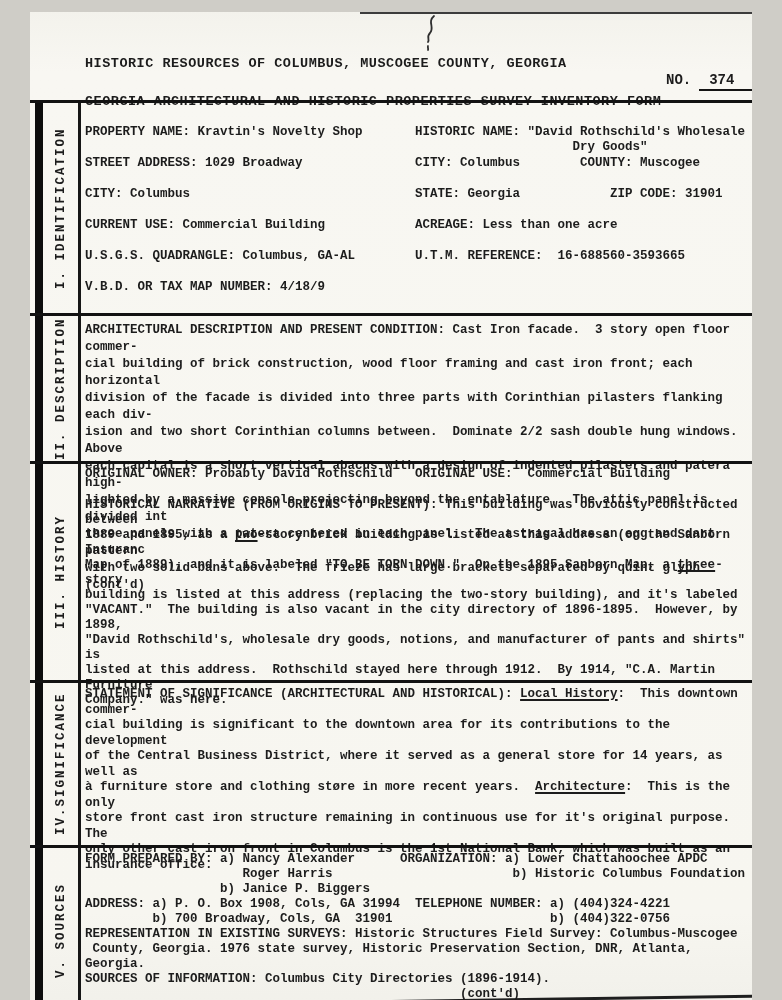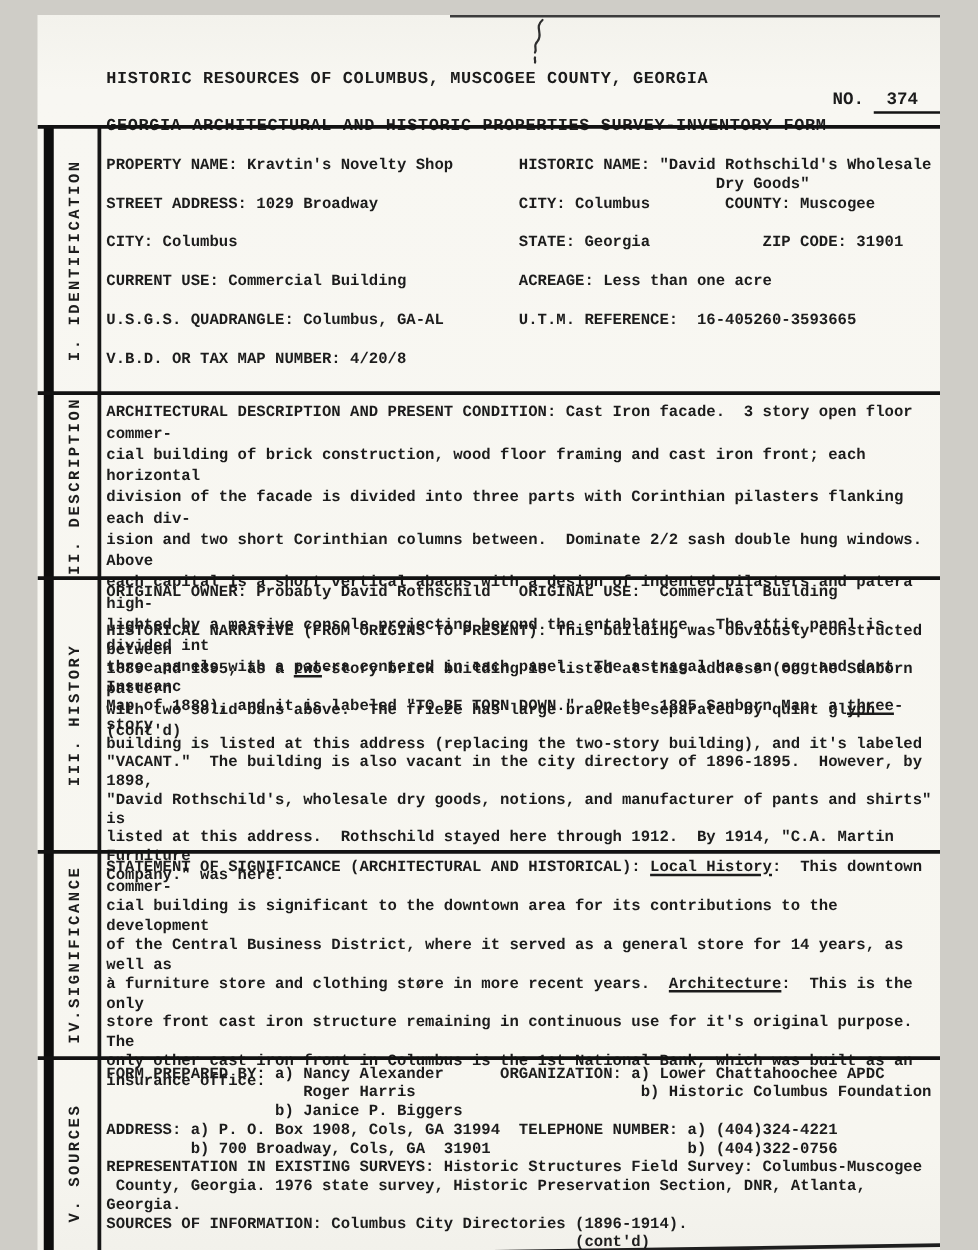--- a/index.html
+++ b/index.html
@@ -74,22 +74,22 @@
     <div class="labline"></div>
 
     <div class="sec sec-i">
       <div class="sec-label">I. IDENTIFICATION</div>
       <div class="content">
         <div class="row">PROPERTY NAME: Kravtin's Novelty Shop       HISTORIC NAME: "David Rothschild's Wholesale
                                                                  Dry Goods"</div>
         <div class="row">STREET ADDRESS: 1029 Broadway               CITY: Columbus        COUNTY: Muscogee</div>
         <div class="row">CITY: Columbus                              STATE: Georgia            ZIP CODE: 31901</div>
         <div class="row">CURRENT USE: Commercial Building            ACREAGE: Less than one acre</div>
-        <div class="row">U.S.G.S. QUADRANGLE: Columbus, GA-AL        U.T.M. REFERENCE:  16-405260-3593665</div>
-        <div class="row">V.B.D. OR TAX MAP NUMBER: 4/20/8</div>
+        <div class="row">U.S.G.S. QUADRANGLE: Columbus, GA-AL        U.T.M. REFERENCE:  16-688560-3593665</div>
+        <div class="row">V.B.D. OR TAX MAP NUMBER: 4/18/9</div>
       </div>
     </div>
 
     <div class="sec sec-ii">
       <div class="sec-label">II. DESCRIPTION</div>
       <div class="content">
         <div class="para">ARCHITECTURAL DESCRIPTION AND PRESENT CONDITION: Cast Iron facade.  3 story open floor commer-
 cial building of brick construction, wood floor framing and cast iron front; each horizontal
 division of the facade is divided into three parts with Corinthian pilasters flanking each div-
 ision and two short Corinthian columns between.  Dominate 2/2 sash double hung windows.  Above

